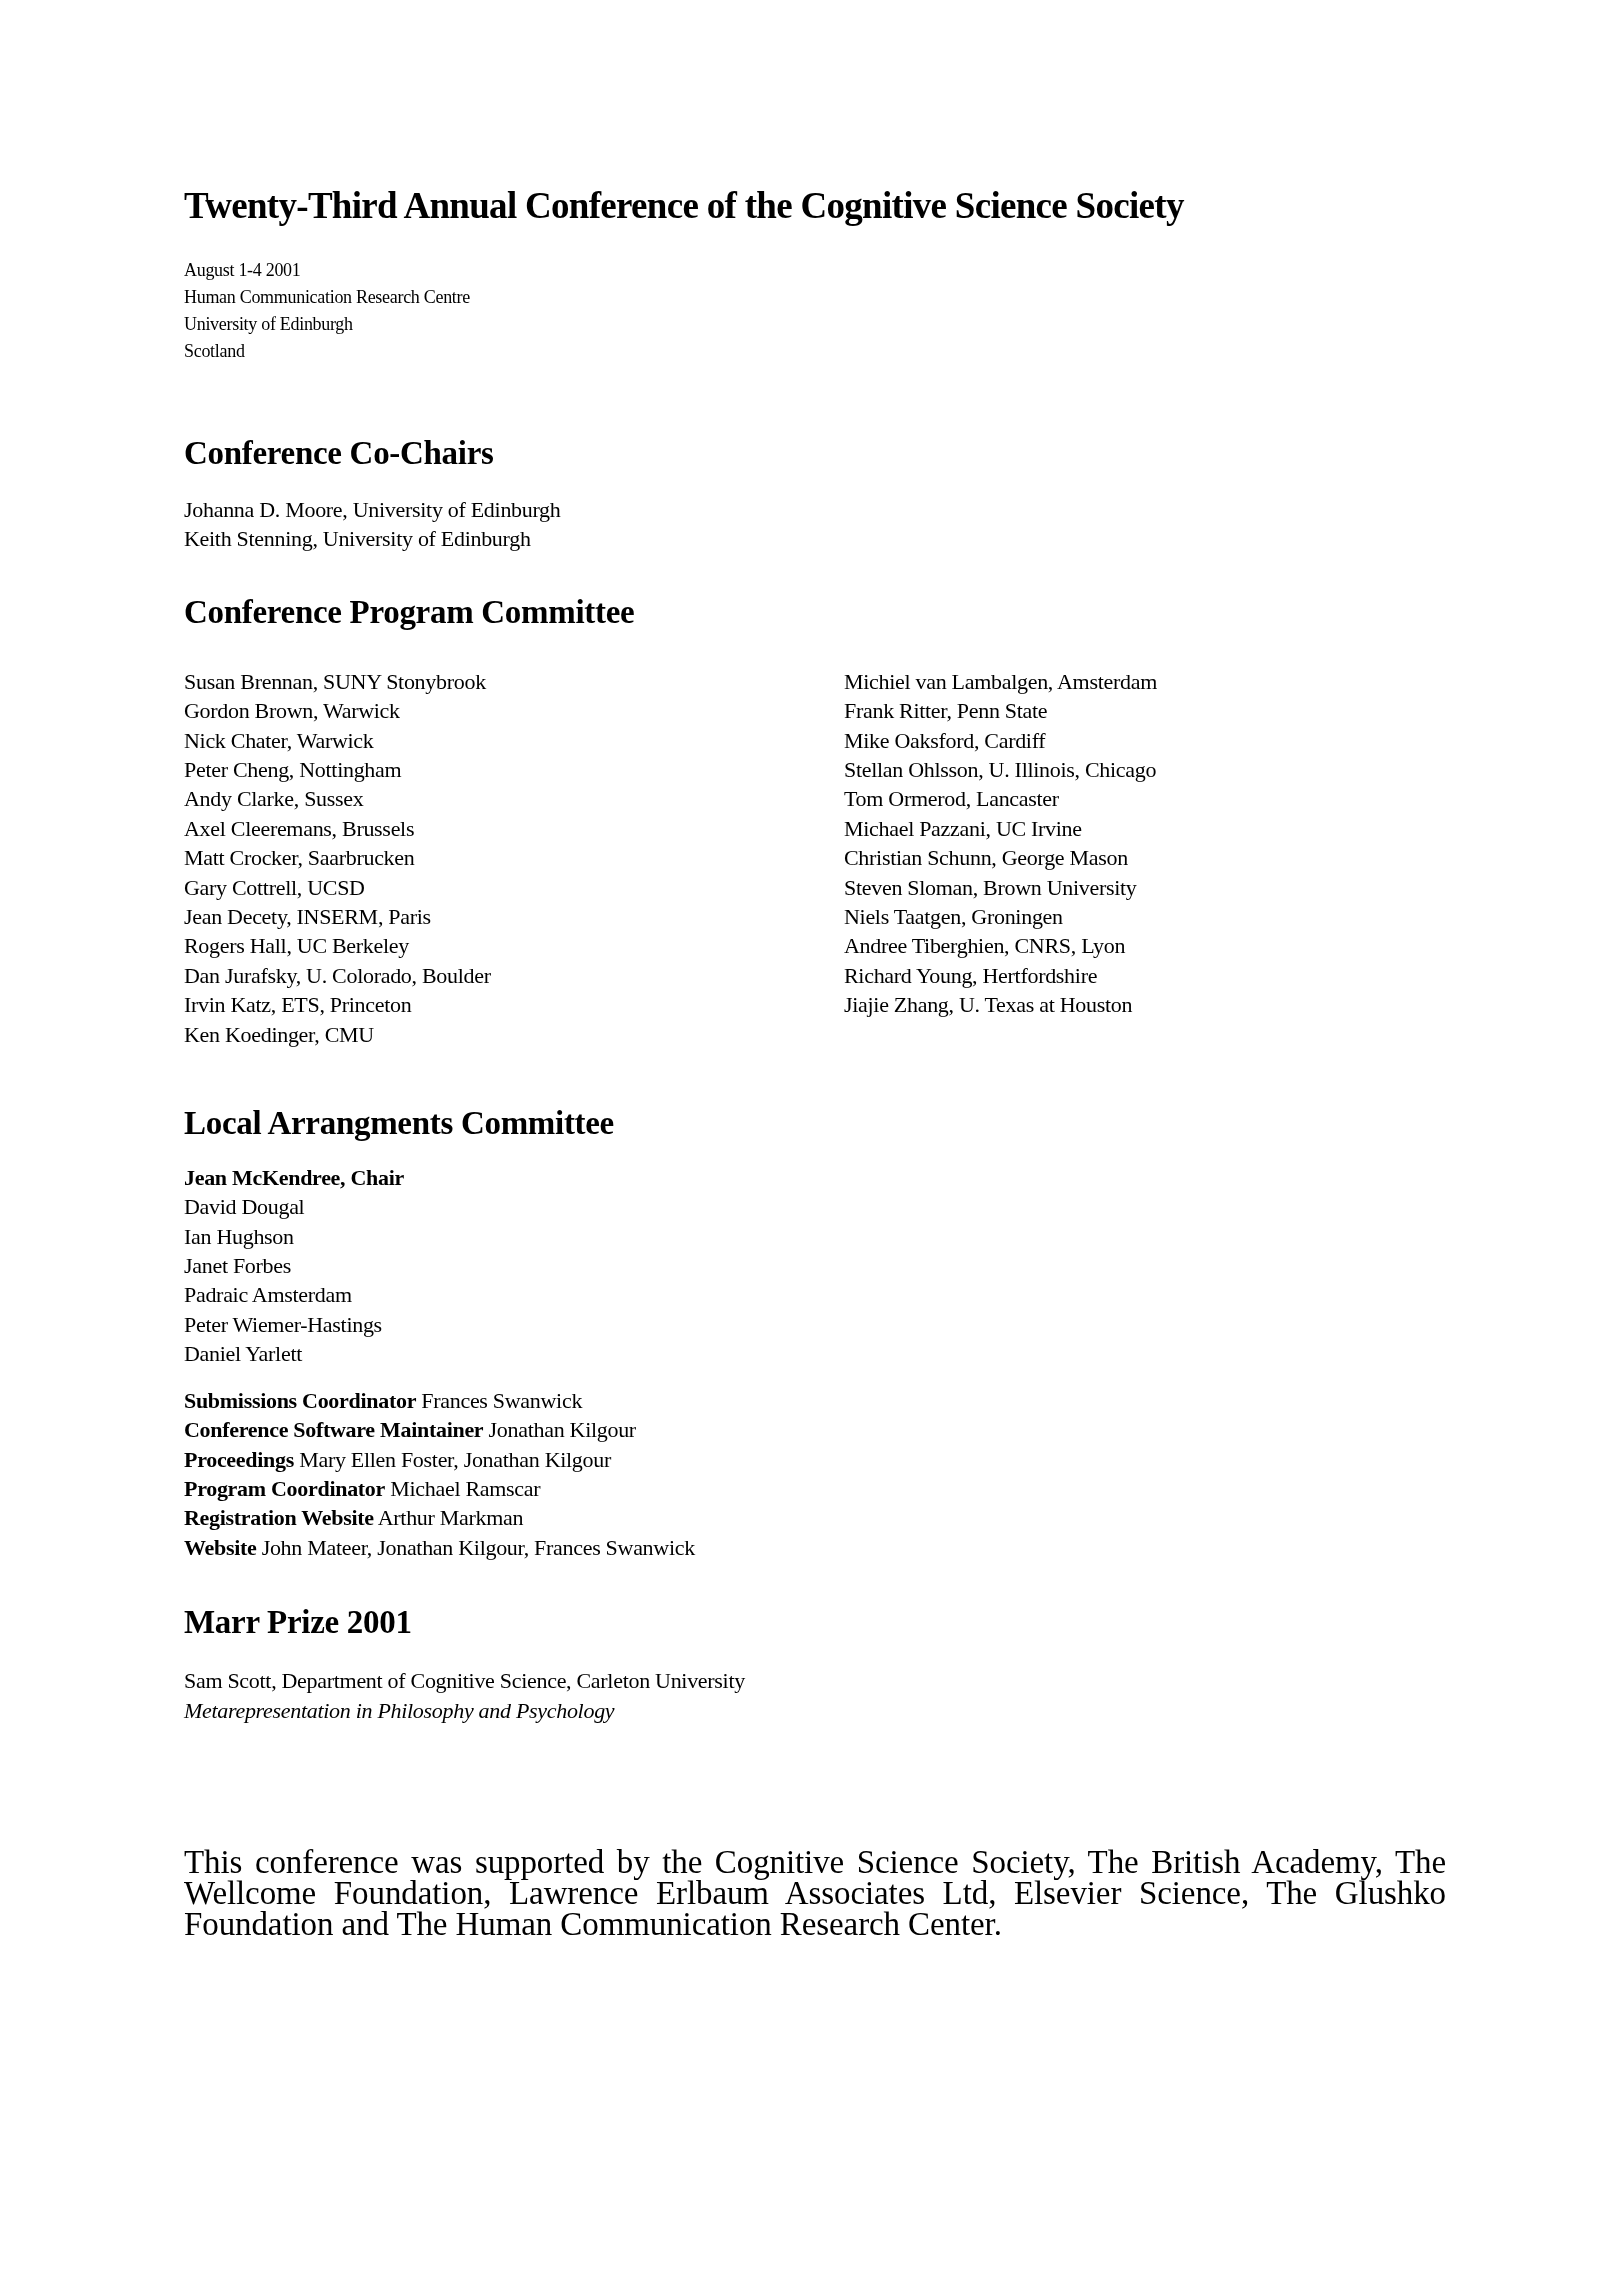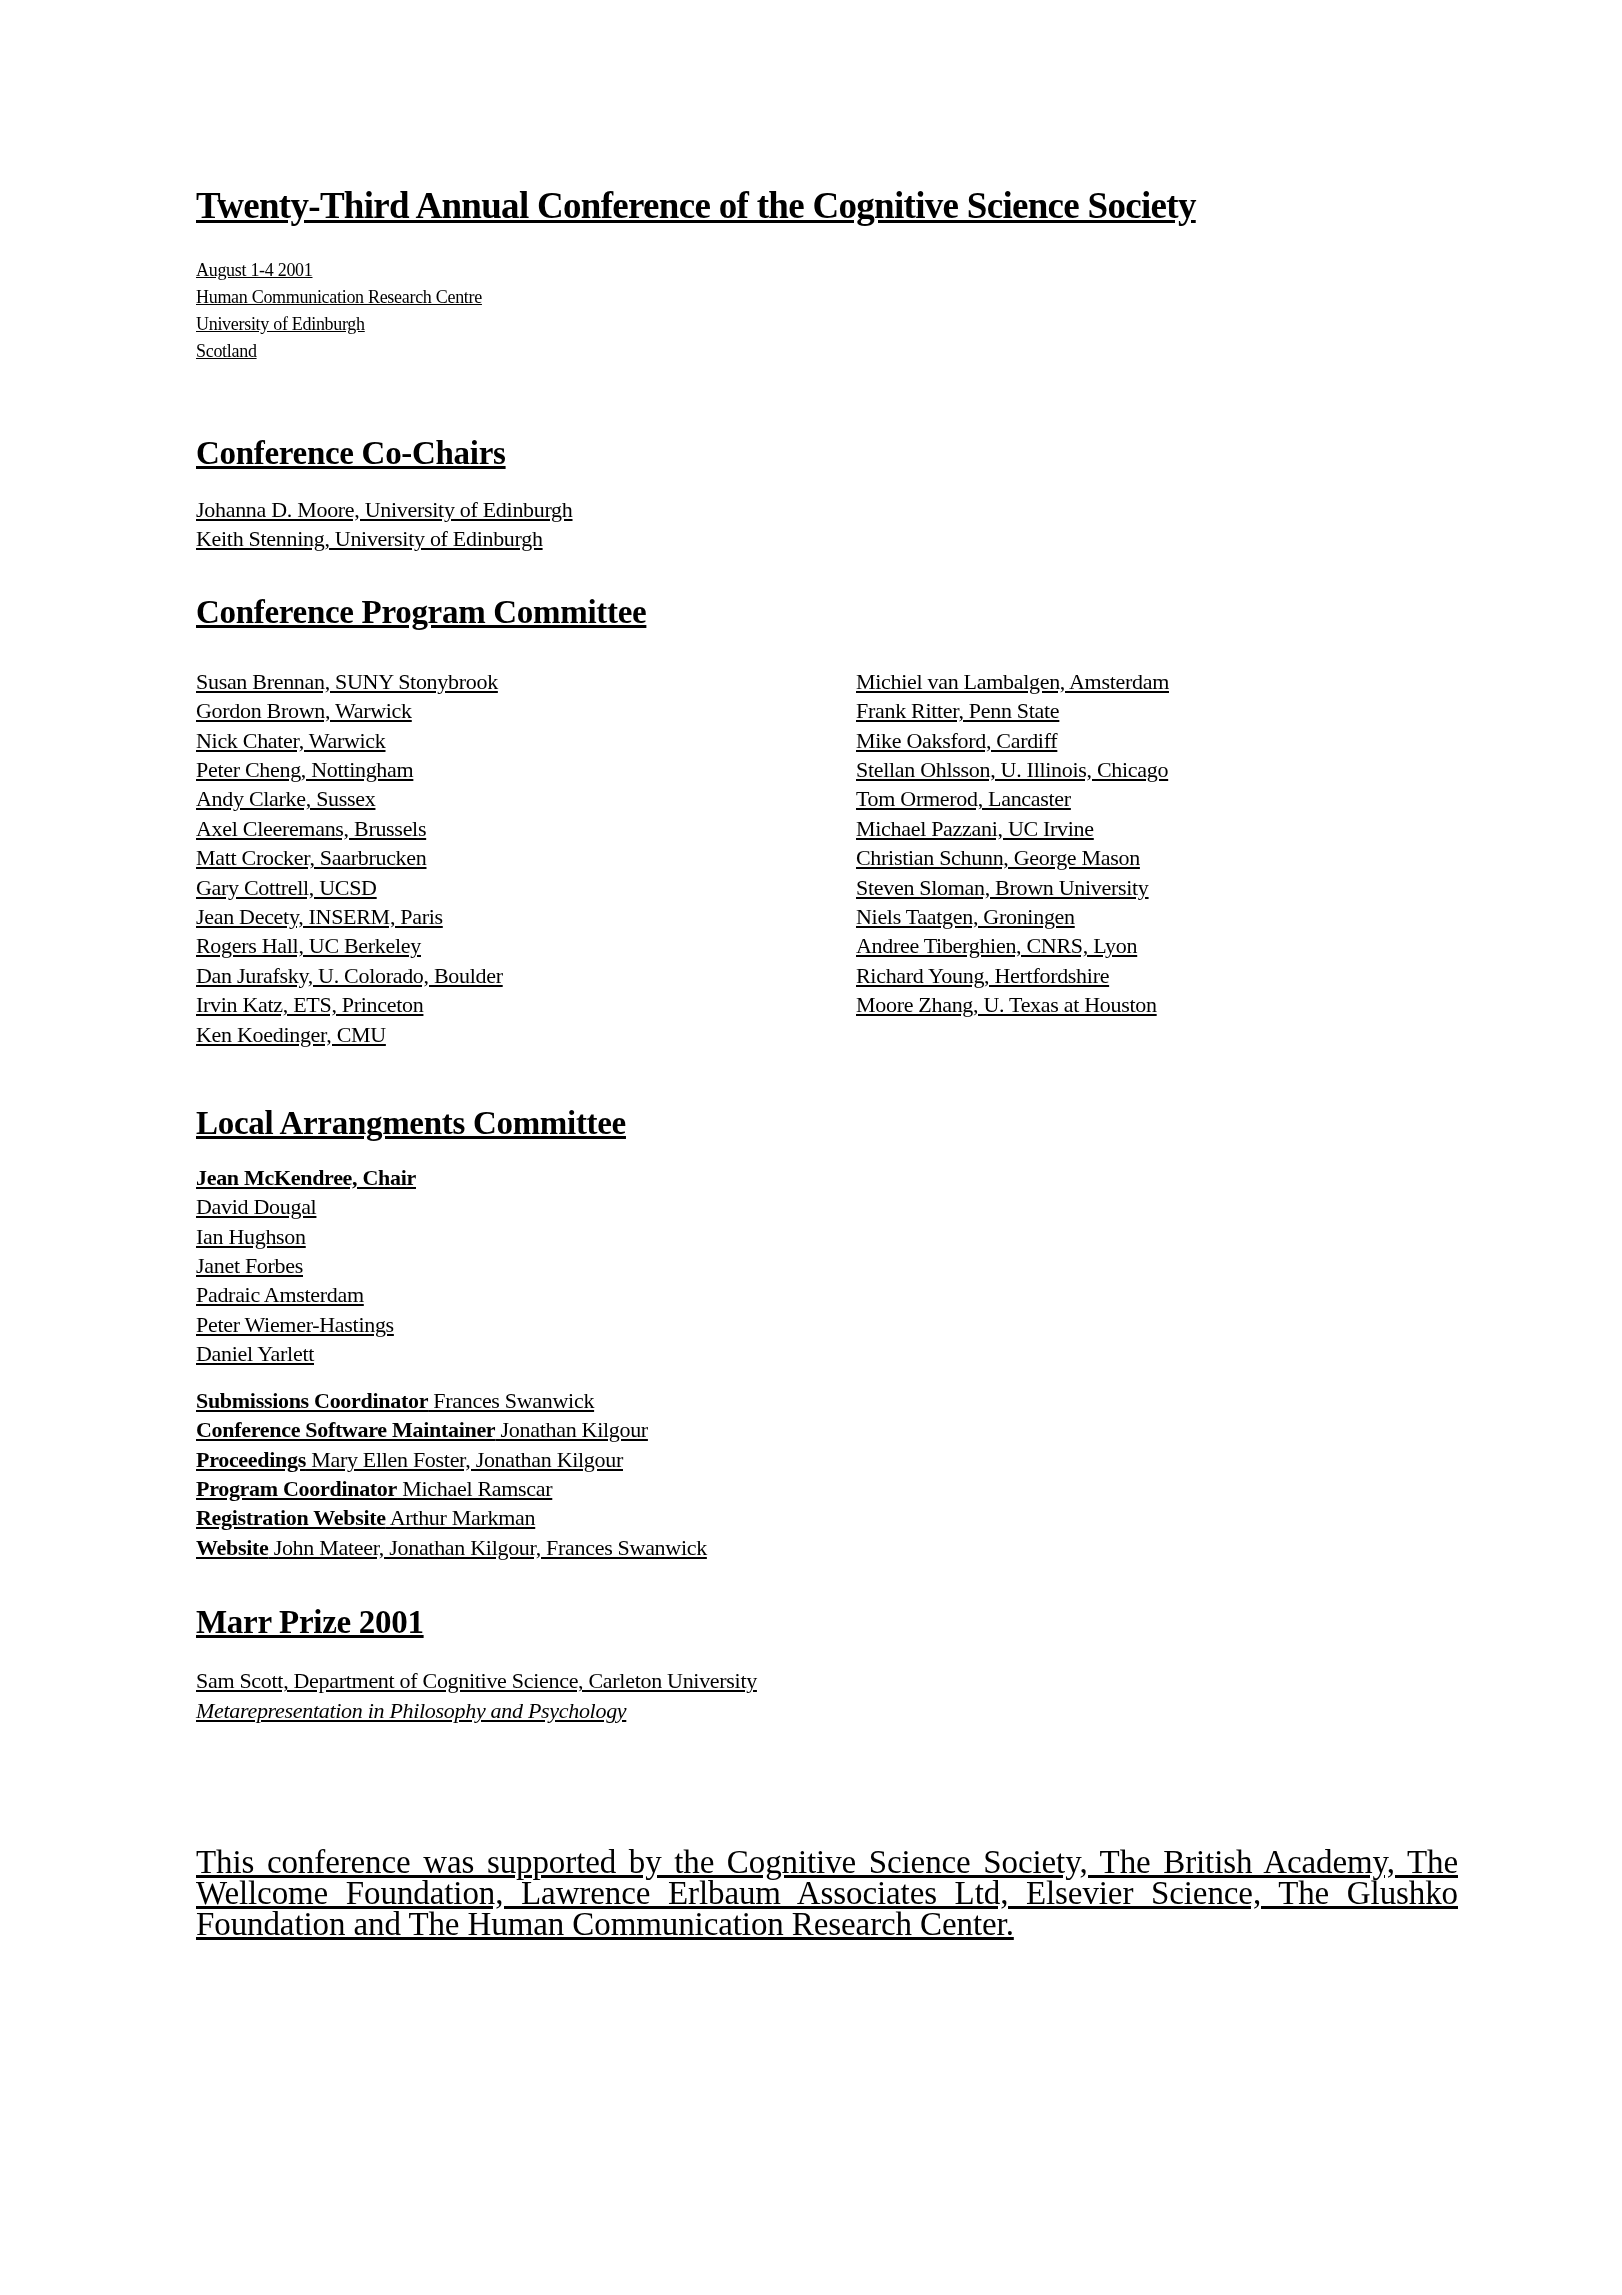--- a/index.html
+++ b/index.html
@@ -8,24 +8,23 @@
     width: 1622px;
     height: 2295px;
     margin: 0 auto;
     background: #ffffff;
     color: #000000;
     font-family: "Liberation Serif", "DejaVu Serif", serif;
     overflow: hidden;
   }
   .content {
     position: absolute;
-    left: 196px;
+    left: 184px;
     top: 186px;
     width: 1262px;
-    text-decoration: underline;
   }
   .doc-title {
     font-size: 37px;
     font-weight: bold;
     line-height: 1.1;
     letter-spacing: -0.7px;
     white-space: nowrap;
   }
   .venue-block {
     margin-top: 30px;
@@ -115,21 +114,21 @@
           <div class="member-line">Frank Ritter, Penn State</div>
           <div class="member-line">Mike Oaksford, Cardiff</div>
           <div class="member-line">Stellan Ohlsson, U. Illinois, Chicago</div>
           <div class="member-line">Tom Ormerod, Lancaster</div>
           <div class="member-line">Michael Pazzani, UC Irvine</div>
           <div class="member-line">Christian Schunn, George Mason</div>
           <div class="member-line">Steven Sloman, Brown University</div>
           <div class="member-line">Niels Taatgen, Groningen</div>
           <div class="member-line">Andree Tiberghien, CNRS, Lyon</div>
           <div class="member-line">Richard Young, Hertfordshire</div>
-          <div class="member-line">Moore Zhang, U. Texas at Houston</div>
+          <div class="member-line">Jiajie Zhang, U. Texas at Houston</div>
         </div>
     </div>
 
     <div class="section-heading h-local">Local Arrangments Committee</div>
 
     <div class="name-list local-list">
       <div class="chair-line">Jean McKendree, Chair</div>
       <div>
           <div class="member-line">David Dougal</div>
           <div class="member-line">Ian Hughson</div>

